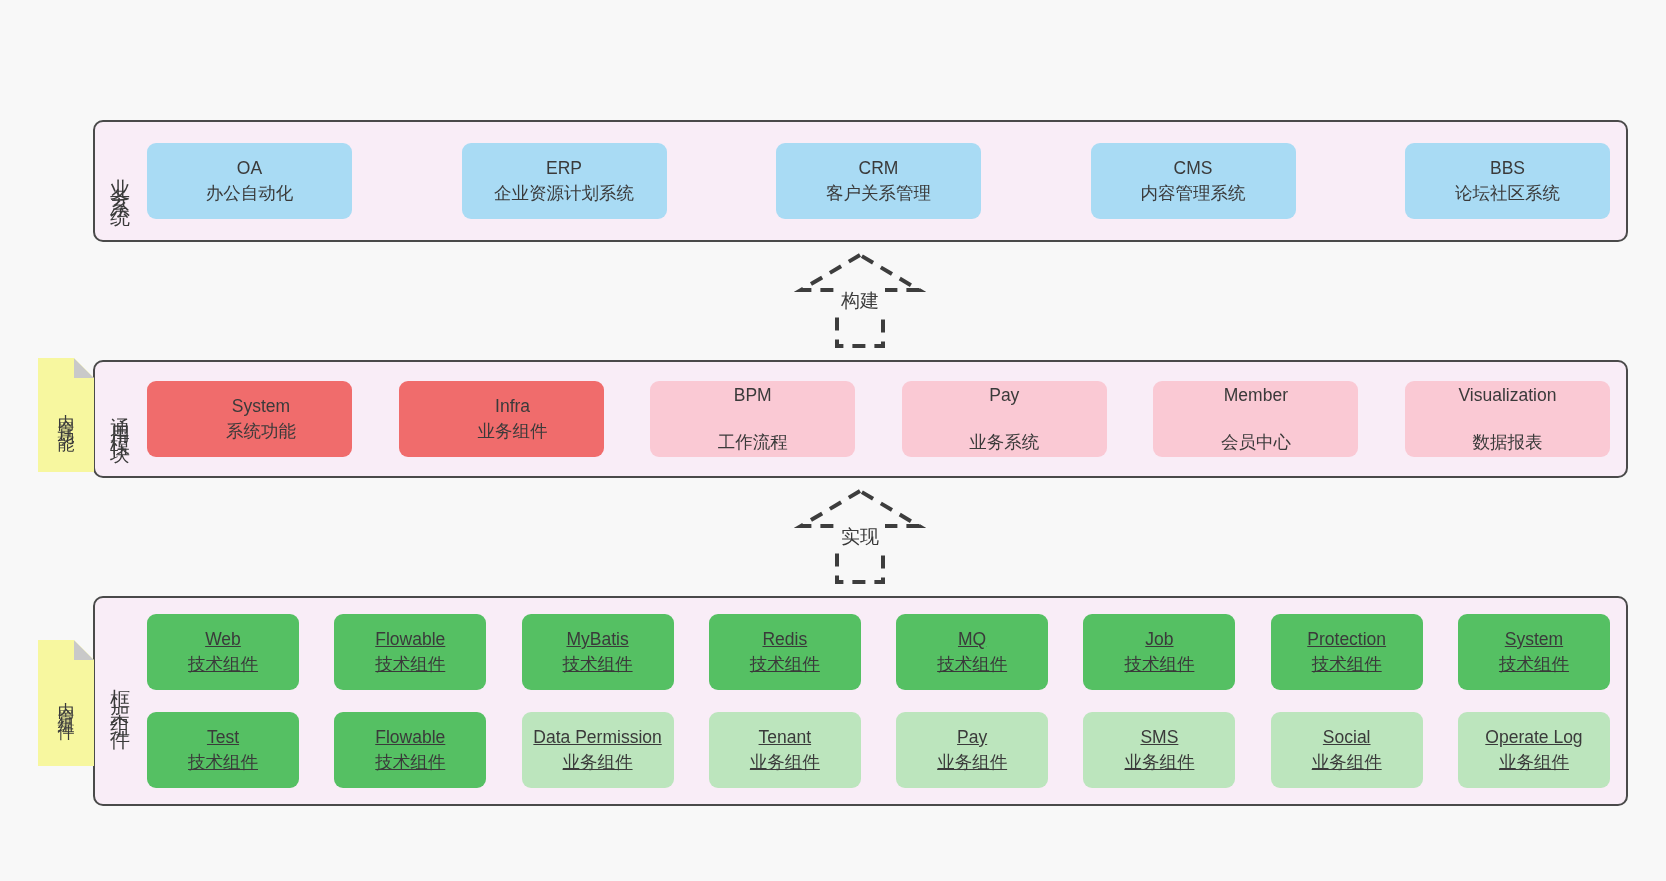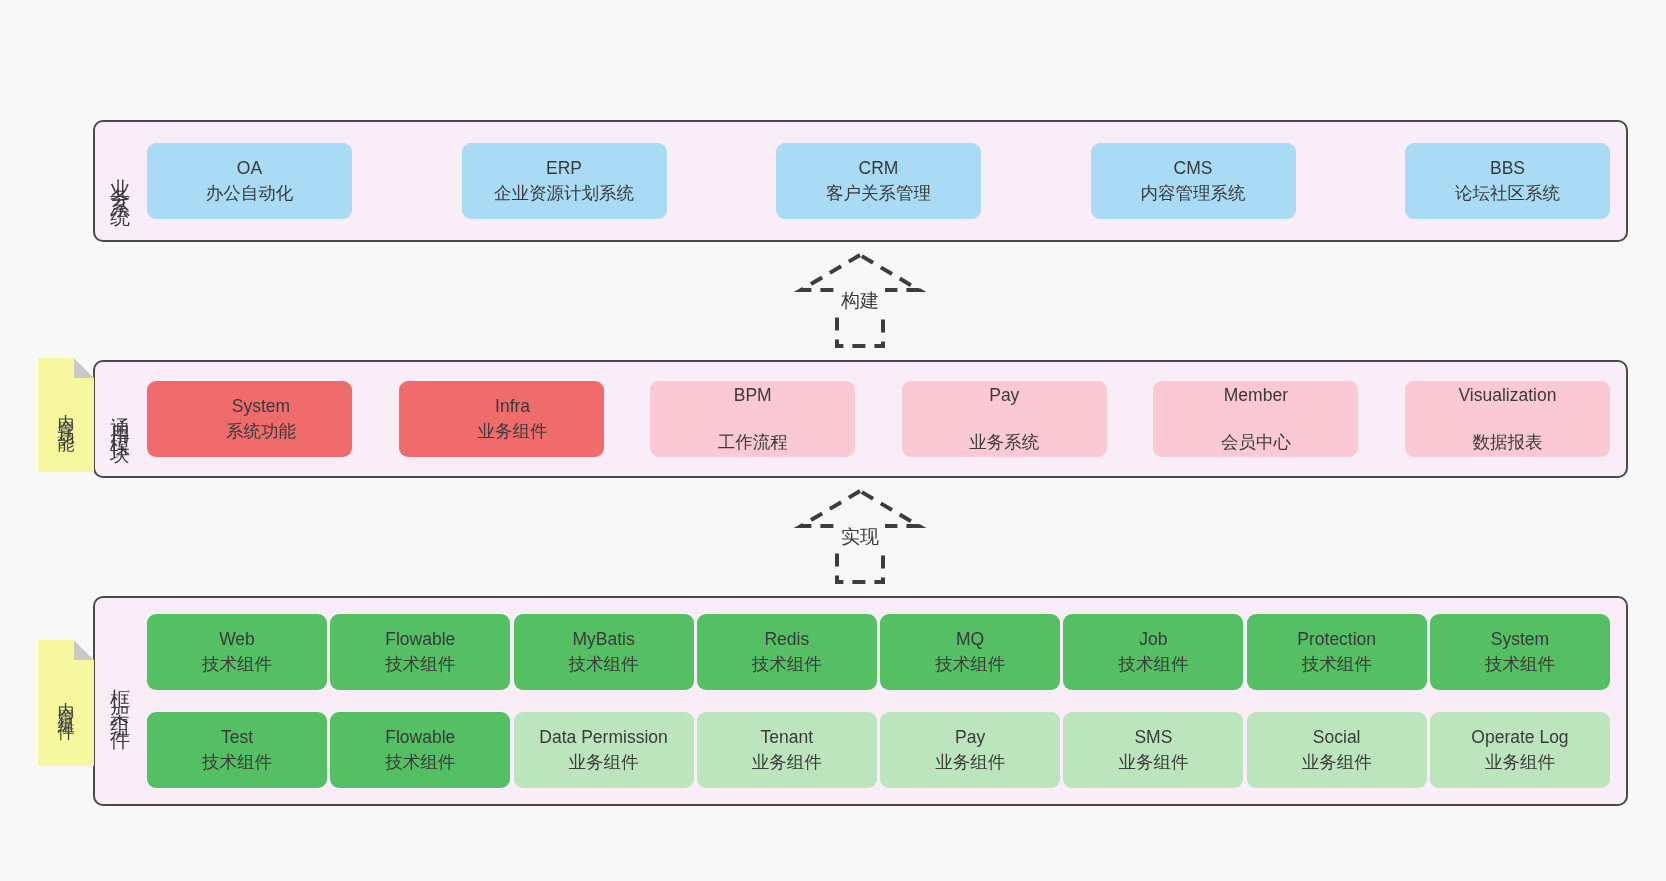--- a/index.html
+++ b/index.html
@@ -50,21 +50,21 @@
   .box{
     height:76px;
     border-radius:9px;
     display:flex;flex-direction:column;align-items:center;justify-content:center;
     text-align:center;
     font-size:17.5px;line-height:25px;
     color:var(--text);
     padding:2px 6px;
   }
   .band-1 .box,.band-2 .box{width:205px;}
-  .band-3 .box{width:180px;}
+  .band-3 .box{width:152px;text-decoration:underline;}
   .variant-blue{background:var(--box-blue);}
   .variant-red{background:var(--box-red);padding-left:29px;}
   .variant-pink{background:var(--box-pink);justify-content:space-between;}
   .variant-green{background:var(--box-green);}
   .variant-lightgreen{background:var(--box-lightgreen);}
   .sticky-note{
     position:absolute;
     left:-57px;
     width:56px;
     background:var(--note-yellow);

